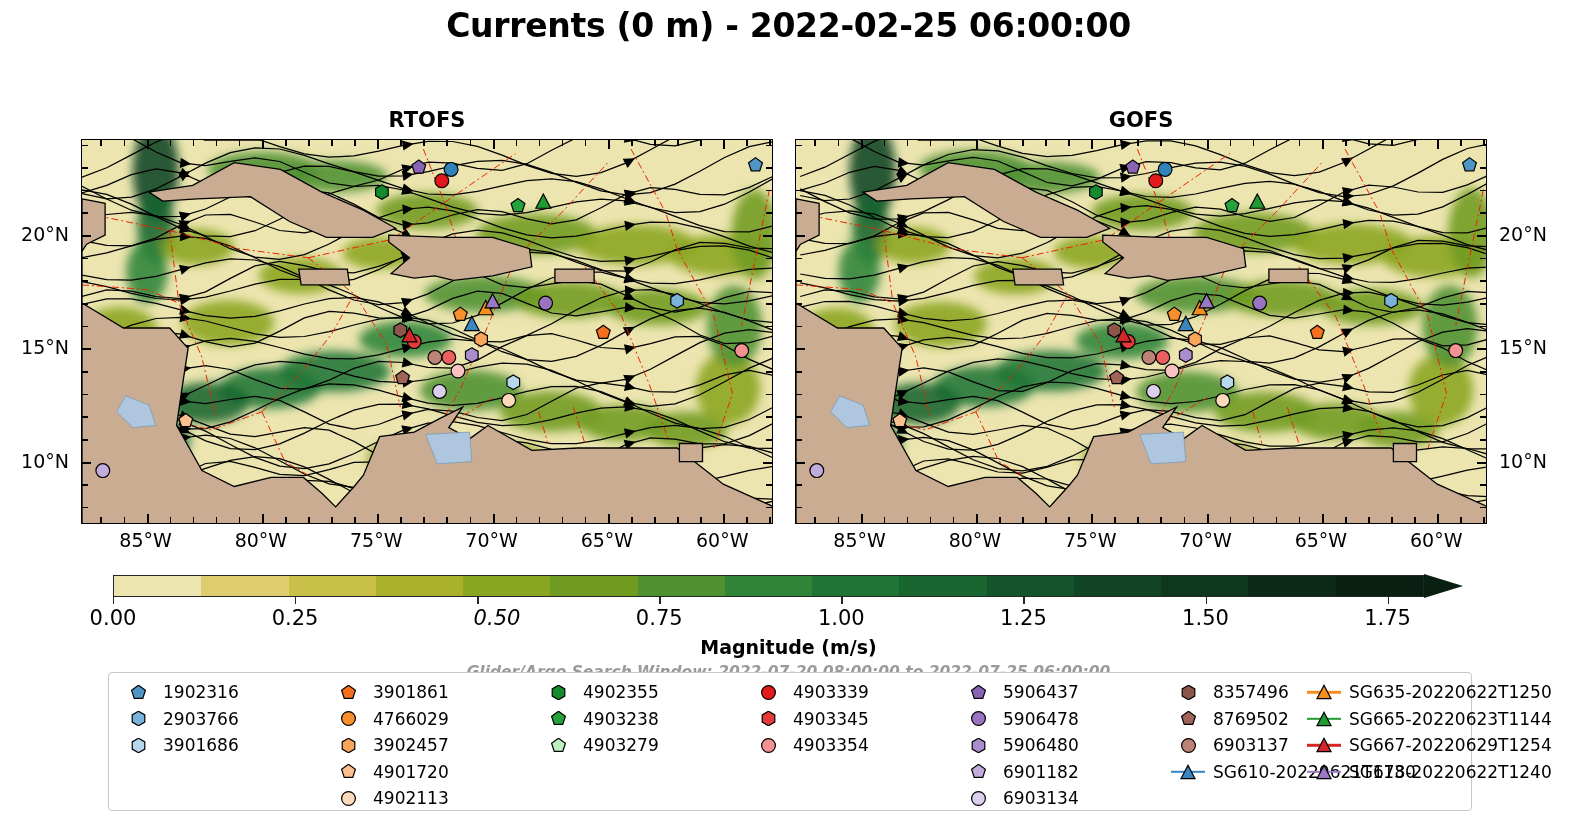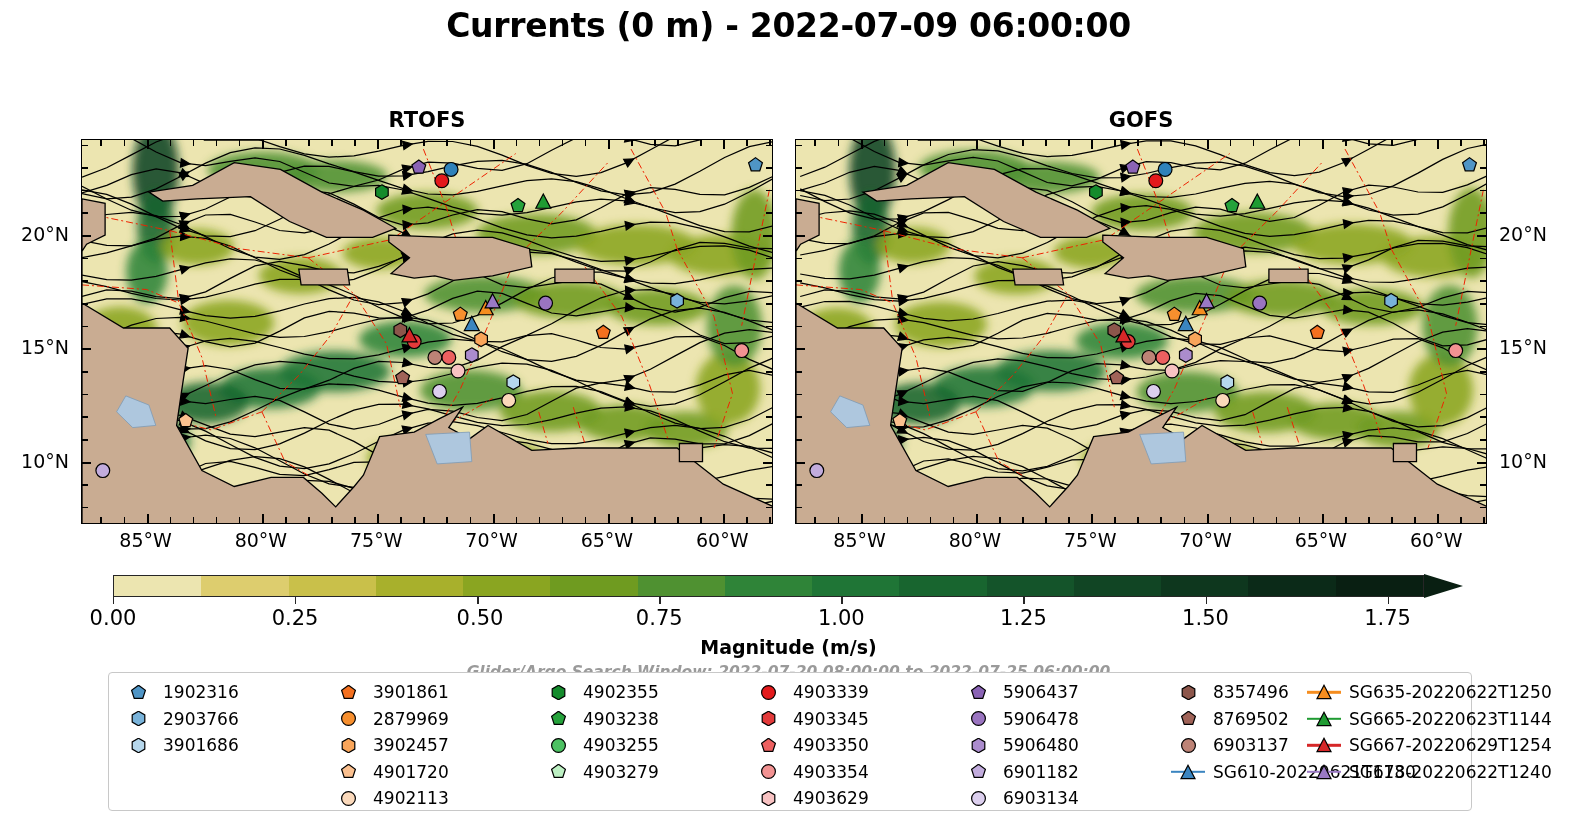--- a/index.html
+++ b/index.html
@@ -58,21 +58,21 @@
   .lrow{height:26.5px;display:flex;align-items:center;}
   .lmark{width:34px;display:flex;align-items:center;justify-content:center;flex:0 0 34px;}
   .ltext{font-size:17px;white-space:nowrap;padding-left:8px;}
   .gl-line{position:relative;width:34px;height:16px;display:flex;align-items:center;justify-content:center;}
   .gl-line::before{content:"";position:absolute;left:0;right:0;top:50%;height:2.4px;transform:translateY(-50%);background:var(--c);}
   .gl-line svg{position:relative;z-index:2;}
 </style>
 </head>
 <body>
 
-<div id="fig-title">Currents (0 m) - 2022-07-09 06:00:00</div>
+<div id="fig-title">Currents (0 m) - 2022-02-25 06:00:00</div>
 
 <div class="panel" id="panel-rtofs">
   <div class="panel-title">RTOFS</div>
   <div class="map-frame">
     <div class="map-inner">
         <svg width="692" height="385" viewBox="0 0 692 385" style="position: absolute; inset: 0px;">
           <defs>
             <filter id="bl0" x="-40%" y="-40%" width="180%" height="180%">
               <feGaussianBlur stdDeviation="5"></feGaussianBlur>
             </filter>
@@ -856,21 +856,21 @@
       <div class="band" style="background: rgb(14, 55, 30);"></div>
       <div class="band" style="background: rgb(11, 42, 24);"></div>
       <div class="band" style="background: rgb(9, 31, 18);"></div>
     </div>
   <div id="cbar-arrow" style="border-left-color: rgb(9, 31, 18);"></div>
 <div class="cb-tick" style="left: 0px;"></div>
     <div class="cb-lab" style="left: 0px;">0.00</div>
     <div class="cb-tick" style="left: 182.083px;"></div>
     <div class="cb-lab" style="left: 182.083px;">0.25</div>
     <div class="cb-tick" style="left: 364.167px;"></div>
-    <div class="cb-lab" style="left: 367px;">0.50</div>
+    <div class="cb-lab" style="left: 384px; font-style: italic;">0.50</div>
     <div class="cb-tick" style="left: 546.25px;"></div>
     <div class="cb-lab" style="left: 546.25px;">0.75</div>
     <div class="cb-tick" style="left: 728.333px;"></div>
     <div class="cb-lab" style="left: 728.333px;">1.00</div>
     <div class="cb-tick" style="left: 910.417px;"></div>
     <div class="cb-lab" style="left: 910.417px;">1.25</div>
     <div class="cb-tick" style="left: 1092.5px;"></div>
     <div class="cb-lab" style="left: 1092.5px;">1.50</div>
     <div class="cb-tick" style="left: 1274.58px;"></div>
     <div class="cb-lab" style="left: 1274.58px;">1.75</div>
@@ -914,21 +914,21 @@
           </svg>
         </div>
         <div class="ltext">3901861</div>
       </div>
       <div class="lrow">
         <div class="lmark">
           <svg width="15" height="15" viewBox="0 0 15 15" xmlns="http://www.w3.org/2000/svg">
             <circle cx="7.5" cy="7.5" r="6.9" fill="#f78f2e" stroke="#000" stroke-width="1.2"></circle>
           </svg>
         </div>
-        <div class="ltext">2879969</div>
+        <div class="ltext">4766029</div>
       </div>
       <div class="lrow">
         <div class="lmark">
           <svg width="15" height="15" viewBox="0 0 15 15" xmlns="http://www.w3.org/2000/svg">
             <polygon points="7.50,0.23 13.80,3.86 13.80,11.14 7.50,14.77 1.20,11.14 1.20,3.86" fill="#f9a55a" stroke="#000" stroke-width="1.2"></polygon>
           </svg>
         </div>
         <div class="ltext">3902457</div>
       </div>
       <div class="lrow">
@@ -961,28 +961,20 @@
         <div class="lmark">
           <svg width="15" height="15" viewBox="0 0 15 15" xmlns="http://www.w3.org/2000/svg">
             <polygon points="7.50,0.23 14.42,5.25 11.78,13.39 3.22,13.39 0.58,5.25" fill="#25a23b" stroke="#000" stroke-width="1.2"></polygon>
           </svg>
         </div>
         <div class="ltext">4903238</div>
       </div>
       <div class="lrow">
         <div class="lmark">
           <svg width="15" height="15" viewBox="0 0 15 15" xmlns="http://www.w3.org/2000/svg">
-            <circle cx="7.5" cy="7.5" r="6.9" fill="#4cc162" stroke="#000" stroke-width="1.2"></circle>
-          </svg>
-        </div>
-        <div class="ltext">4903255</div>
-      </div>
-      <div class="lrow">
-        <div class="lmark">
-          <svg width="15" height="15" viewBox="0 0 15 15" xmlns="http://www.w3.org/2000/svg">
             <polygon points="7.50,0.23 14.42,5.25 11.78,13.39 3.22,13.39 0.58,5.25" fill="#bdf0c3" stroke="#000" stroke-width="1.2"></polygon>
           </svg>
         </div>
         <div class="ltext">4903279</div>
       </div>
     </div>
     <div class="lcol" style="left: 642px; width: 210px;">
       <div class="lrow">
         <div class="lmark">
           <svg width="15" height="15" viewBox="0 0 15 15" xmlns="http://www.w3.org/2000/svg">
@@ -995,40 +987,24 @@
         <div class="lmark">
           <svg width="15" height="15" viewBox="0 0 15 15" xmlns="http://www.w3.org/2000/svg">
             <polygon points="7.50,0.23 13.80,3.86 13.80,11.14 7.50,14.77 1.20,11.14 1.20,3.86" fill="#e33a3a" stroke="#000" stroke-width="1.2"></polygon>
           </svg>
         </div>
         <div class="ltext">4903345</div>
       </div>
       <div class="lrow">
         <div class="lmark">
           <svg width="15" height="15" viewBox="0 0 15 15" xmlns="http://www.w3.org/2000/svg">
-            <polygon points="7.50,0.23 14.42,5.25 11.78,13.39 3.22,13.39 0.58,5.25" fill="#ec6060" stroke="#000" stroke-width="1.2"></polygon>
-          </svg>
-        </div>
-        <div class="ltext">4903350</div>
-      </div>
-      <div class="lrow">
-        <div class="lmark">
-          <svg width="15" height="15" viewBox="0 0 15 15" xmlns="http://www.w3.org/2000/svg">
             <circle cx="7.5" cy="7.5" r="6.9" fill="#f29292" stroke="#000" stroke-width="1.2"></circle>
           </svg>
         </div>
         <div class="ltext">4903354</div>
-      </div>
-      <div class="lrow">
-        <div class="lmark">
-          <svg width="15" height="15" viewBox="0 0 15 15" xmlns="http://www.w3.org/2000/svg">
-            <polygon points="7.50,0.23 13.80,3.86 13.80,11.14 7.50,14.77 1.20,11.14 1.20,3.86" fill="#f8c2c2" stroke="#000" stroke-width="1.2"></polygon>
-          </svg>
-        </div>
-        <div class="ltext">4903629</div>
       </div>
     </div>
     <div class="lcol" style="left: 852px; width: 210px;">
       <div class="lrow">
         <div class="lmark">
           <svg width="15" height="15" viewBox="0 0 15 15" xmlns="http://www.w3.org/2000/svg">
             <polygon points="7.50,0.23 14.42,5.25 11.78,13.39 3.22,13.39 0.58,5.25" fill="#8a63b5" stroke="#000" stroke-width="1.2"></polygon>
           </svg>
         </div>
         <div class="ltext">5906437</div>

